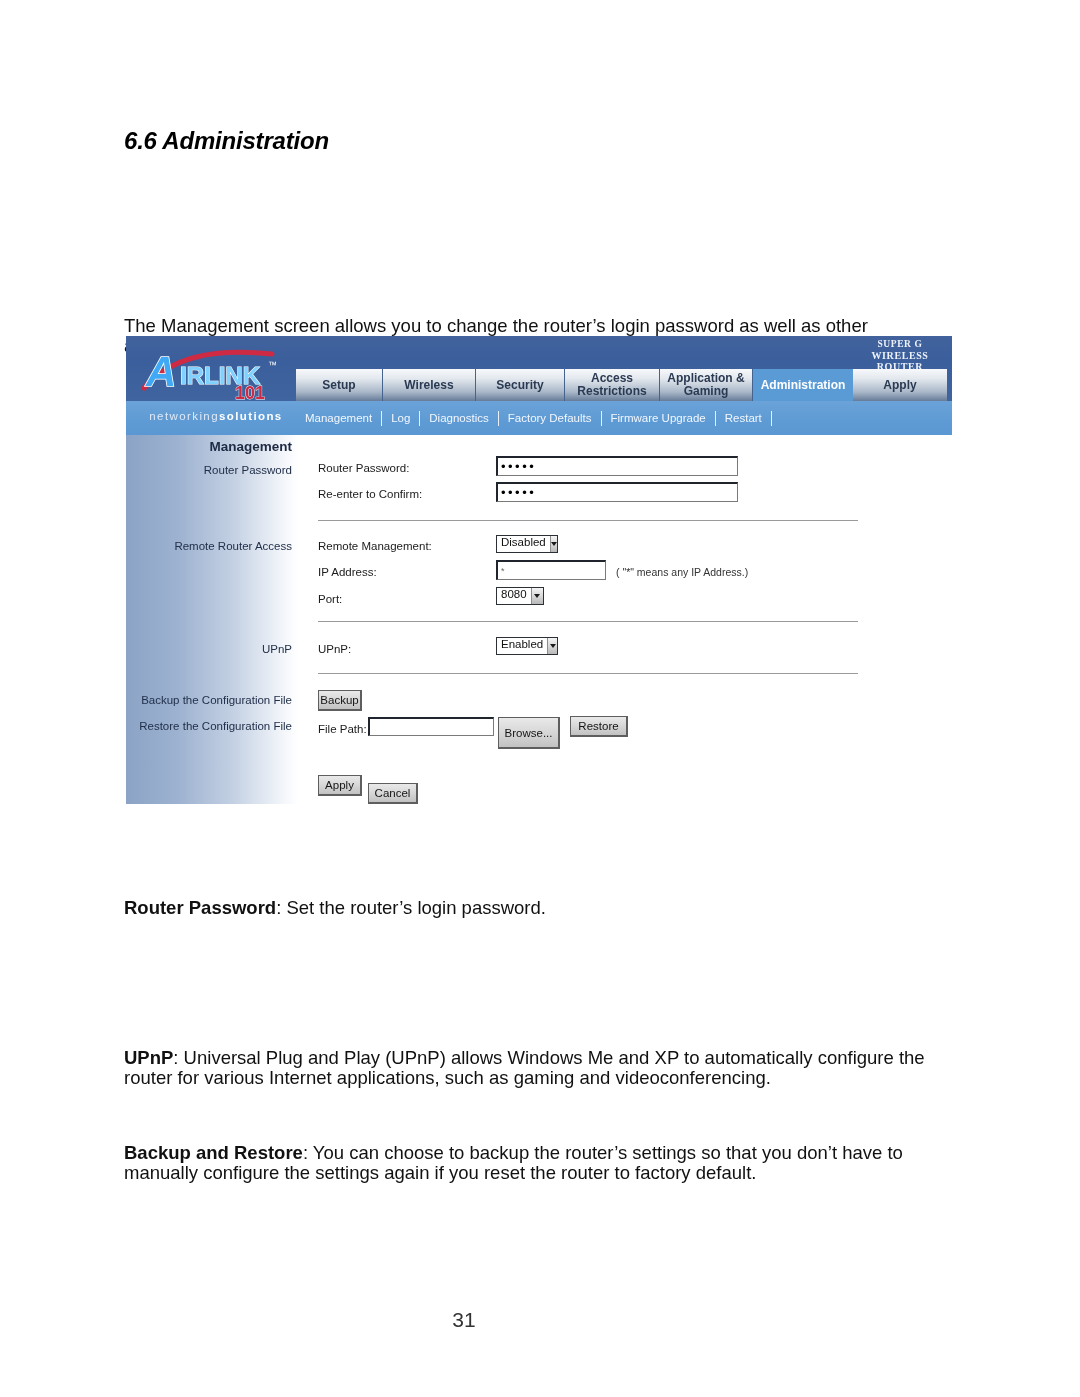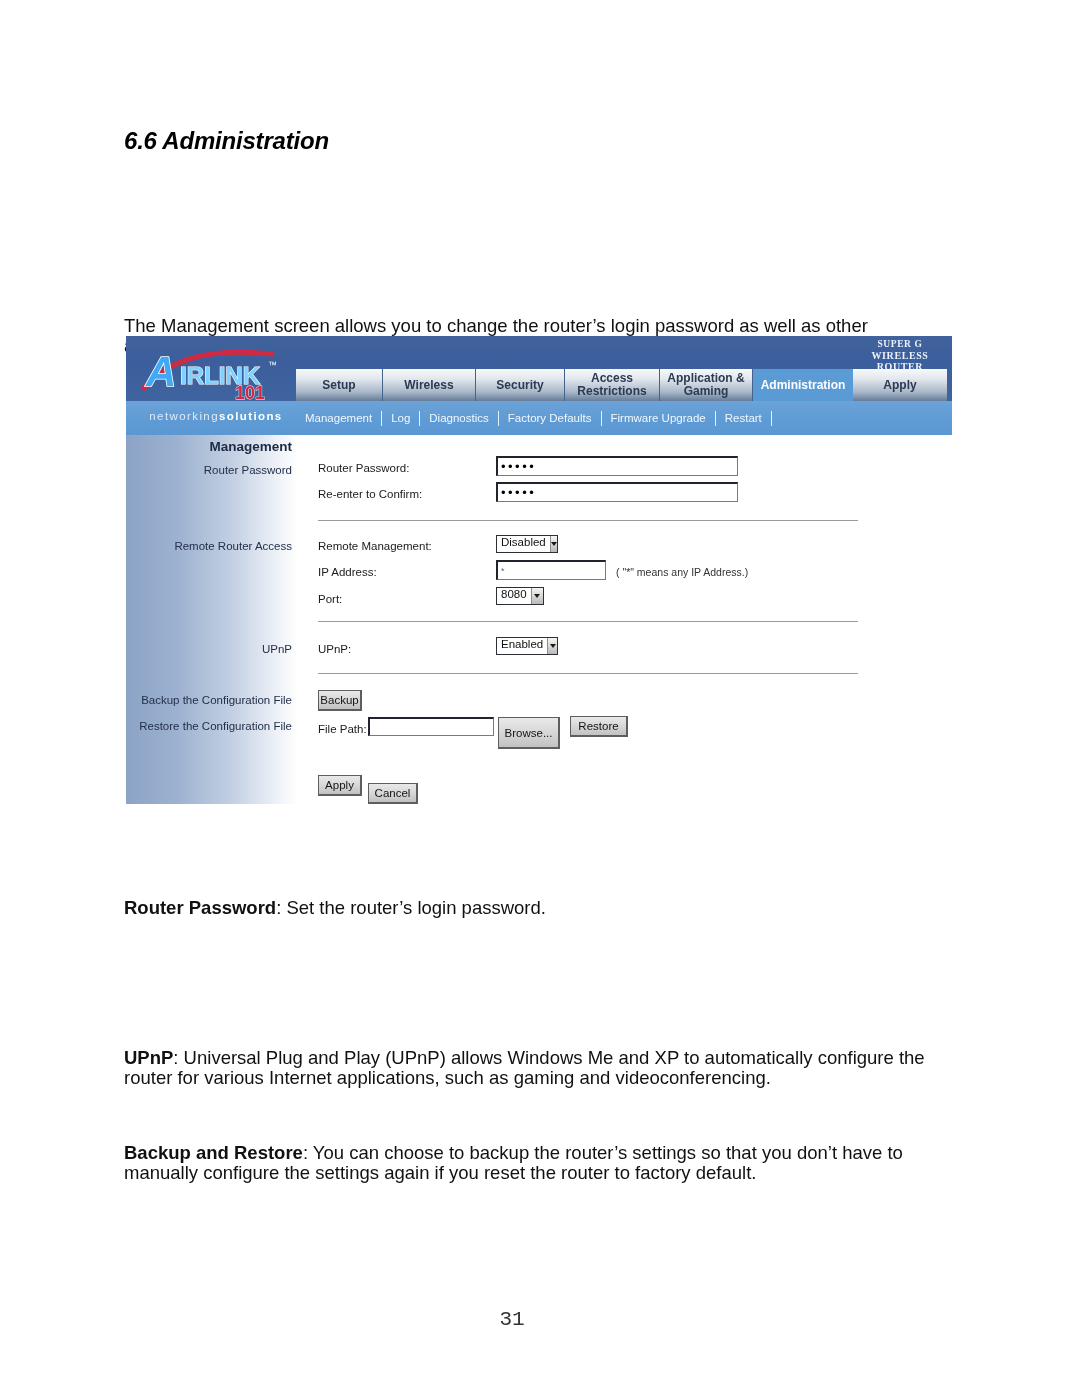--- a/index.html
+++ b/index.html
@@ -52,24 +52,23 @@
   #par-remote   { top: 900px; }
   #par-upnp     { top: 1000px; }
   #par-backup   { top: 1095px; }
 
   .page-num {
     position: absolute;
     top: 1308px;
     left: 0;
     width: 928px;
     text-align: center;
-    font-family: Liberation Mono, monospace;
+    font-family: Liberation Sans, sans-serif;
     font-size: 21px;
     color: #333;
-    padding-left: 48px;
   }
 
   
   .shot {
     position: absolute;
     left: 126px;
     top: 336px;
     width: 826px;
     height: 468px;
     background: #ffffff;

